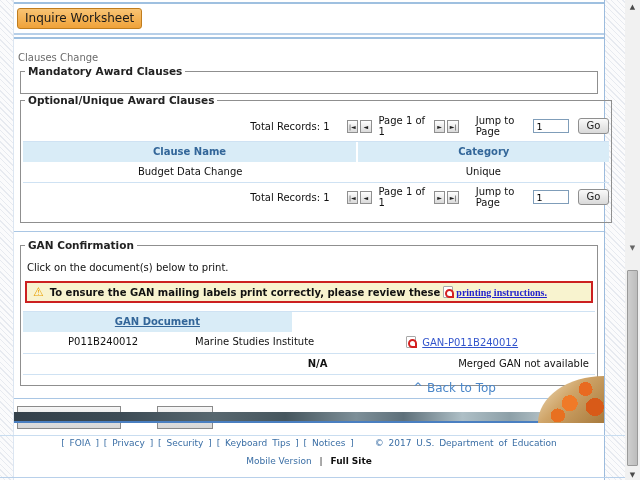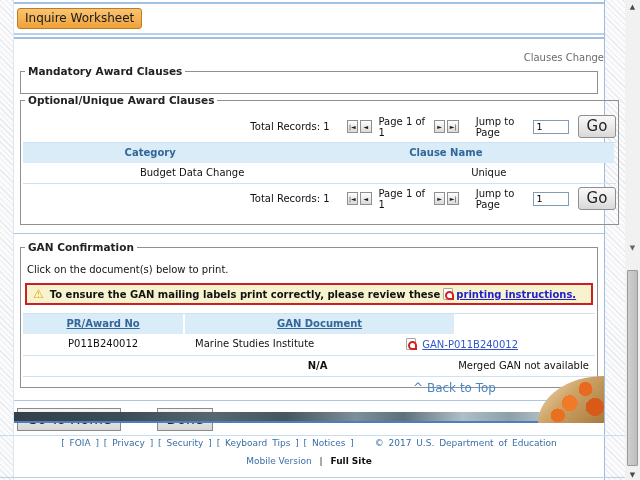--- a/index.html
+++ b/index.html
@@ -15,60 +15,60 @@
   }
   .topline { height:2px; background:#9fc0e0; margin-top:2px; }
   .btn-inquire {
     display:inline-block; margin:4px 0 0 3px; padding:2px 7px 3px;
     background:linear-gradient(#f9c474,#efa239); border:1px solid #c07d1e; border-radius:3px;
     font-family:inherit; font-size:12px; color:#1a1a1a; cursor:pointer;
   }
   .dbl { margin-top:4px; }
   .dbl .l1 { height:2px; background:#b7cfe8; }
   .dbl .l2 { height:2px; background:#9fc0e0; margin-top:2px; }
-  .section-label { color:#6b6b6b; margin:13px 0 2px 20px; font-size:10px;text-align:right; }
+  .section-label { color:#6b6b6b; margin:13px 0 2px 4px; font-size:10px; }
   fieldset.fs { margin:0 6px; border:1px solid #8f8f8f; padding:6px 2px 10px; }
   fieldset.fs legend { font-weight:bold; font-size:10.5px; color:#222; padding:0 3px; margin-left:2px; }
   .empty-text { padding:6px 4px 4px; color:#111; }
   .fs-optional { margin-top:10px; padding-bottom:4px; }
 
   .pgrow { display:flex; align-items:center; padding:3px 0 4px; }
   .pg-total { width:372px; text-align:right; padding-right:16px; color:#111; }
   .pgbtn {
     display:inline-flex; align-items:center; justify-content:center;
     width:13px; height:13px; margin:0 1px; border:1px solid #8f8f8f;
     background:linear-gradient(#fefefe,#dadada); font-size:6px; color:#222; cursor:pointer;
   }
   .pg-page { padding:0 6px; color:#111; }
   .pg-jump-label { margin-left:16px; color:#111; }
   .pg-input { width:36px; height:14px; border:1px solid #7f9db9; font-family:inherit; font-size:9.5px; padding:0 3px; }
   .btn-go {
     margin-left:9px; padding:1px 8px 2px; border:1px solid #8f8f8f; border-radius:3px;
-    background:linear-gradient(#fafafa,#d9d9d9); font-family:inherit; font-size:15px; color:#222; cursor:pointer;
+    background:linear-gradient(#fafafa,#d9d9d9); font-family:inherit; font-size:10px; color:#222; cursor:pointer;
   }
   .sep { height:1px; background:#cfe2f3; }
 
   .trow, .throw { display:flex; }
   .throw .cell { background:#d9ecf7; color:#336699; font-weight:bold; padding:4px 0 5px; text-align:center; }
   .trow .cell { padding:4px 0 5px; text-align:center; color:#111; }
   .gaphdr { margin-right:2px; }
   .c1 { width:57%; } .c2 { width:43%; }
   .g1 { width:28%; } .g2 { width:25%; } .g3 { width:47%; }
   .hdr-link { color:#336699; font-weight:bold; text-decoration:underline; cursor:pointer; }
 
   .hr-blue { height:1px; background:#a9c6e4; margin:8px 0 7px; }
   .fs-gan { padding-bottom:0; }
   .instr { padding:5px 4px 2px; color:#111; }
   .warnbox {
     display:flex; align-items:center; margin:6px 2px 8px; padding:3px 6px;
     background:#f8f3cf; border:2px solid #cc2020;
   }
   .warn-icon { color:#e8a000; font-size:12px; margin-right:6px; line-height:1; }
   .warn-text { font-weight:bold; color:#111; }
-  .warn-link { font-weight:bold; color:#2222cc; text-decoration:underline; cursor:pointer; }
+  .warn-link { font-weight:bold; color:#2222cc; text-decoration:underline; cursor:pointer;font-family:Liberation Serif, serif; }
   .pdf-icon { display:inline-block; width:10px; height:12px; background:#fff; border:1px solid #a8a8a8;
     border-radius:1px; position:relative; vertical-align:-2px; margin:0 3px; }
   .pdf-icon::before { content:""; position:absolute; left:1px; top:2px; width:5px; height:5px;
     border:2px solid #d42020; border-radius:50% 50% 0 50%; }
   .doc-link { color:#3355cc; text-decoration:underline; cursor:pointer;margin-top:32px; }
   .na-text { font-weight:bold; color:#444; }
 
   .btnrow { margin:6px 0 0 3px; }
   .btn-gray {
     padding:2px 9px 3px; border:1px solid #8a8a8a; background:linear-gradient(#f6f6f6,#d6d6d6);
@@ -139,22 +139,22 @@
         <span class="pg-page">Page 1 of 1</span>
         <span class="pgbtn">►</span>
         <span class="pgbtn">►|</span>
         <span class="pg-jump-label">Jump to Page</span>
         <input class="pg-input" value="1" style="">
         <button class="btn-go">Go</button>
       </div>
 
       <div class="sep"></div>
       <div class="throw">
+        <div class="cell c1 gaphdr">Clause Name</div>
         <div class="cell c2">Category</div>
-        <div class="cell c1 gaphdr">Clause Name</div>
       </div>
       <div class="trow">
         <div class="cell c1">Budget Data Change</div>
         <div class="cell c2">Unique</div>
       </div>
       <div class="sep"></div>
 
       <div class="pgrow">
         <span class="pg-total">Total Records: 1</span>
         <span class="pgbtn">|◄</span>
@@ -176,23 +176,20 @@
 
       <div class="warnbox">
         <span class="warn-icon">⚠</span>
         <span class="warn-text">To ensure the GAN mailing labels print correctly, please review these</span>
         <span class="pdf-icon"></span>
         <a class="warn-link">printing instructions.</a>
       </div>
 
       <div class="sep"></div>
       <div class="throw">
-        <div class="cell g1 gaphdr">
-          <a class="hdr-link">PR/Award No</a>
-        </div>
         <div class="cell g3">
           <a class="hdr-link">GAN Document</a>
         </div>
       </div>
       <div class="trow">
         <div class="cell g1">P011B240012</div>
         <div class="cell g2">Marine Studies Institute</div>
         <div class="cell g3">
           <span class="pdf-icon"></span>
           <a class="doc-link">GAN-P011B240012</a>

